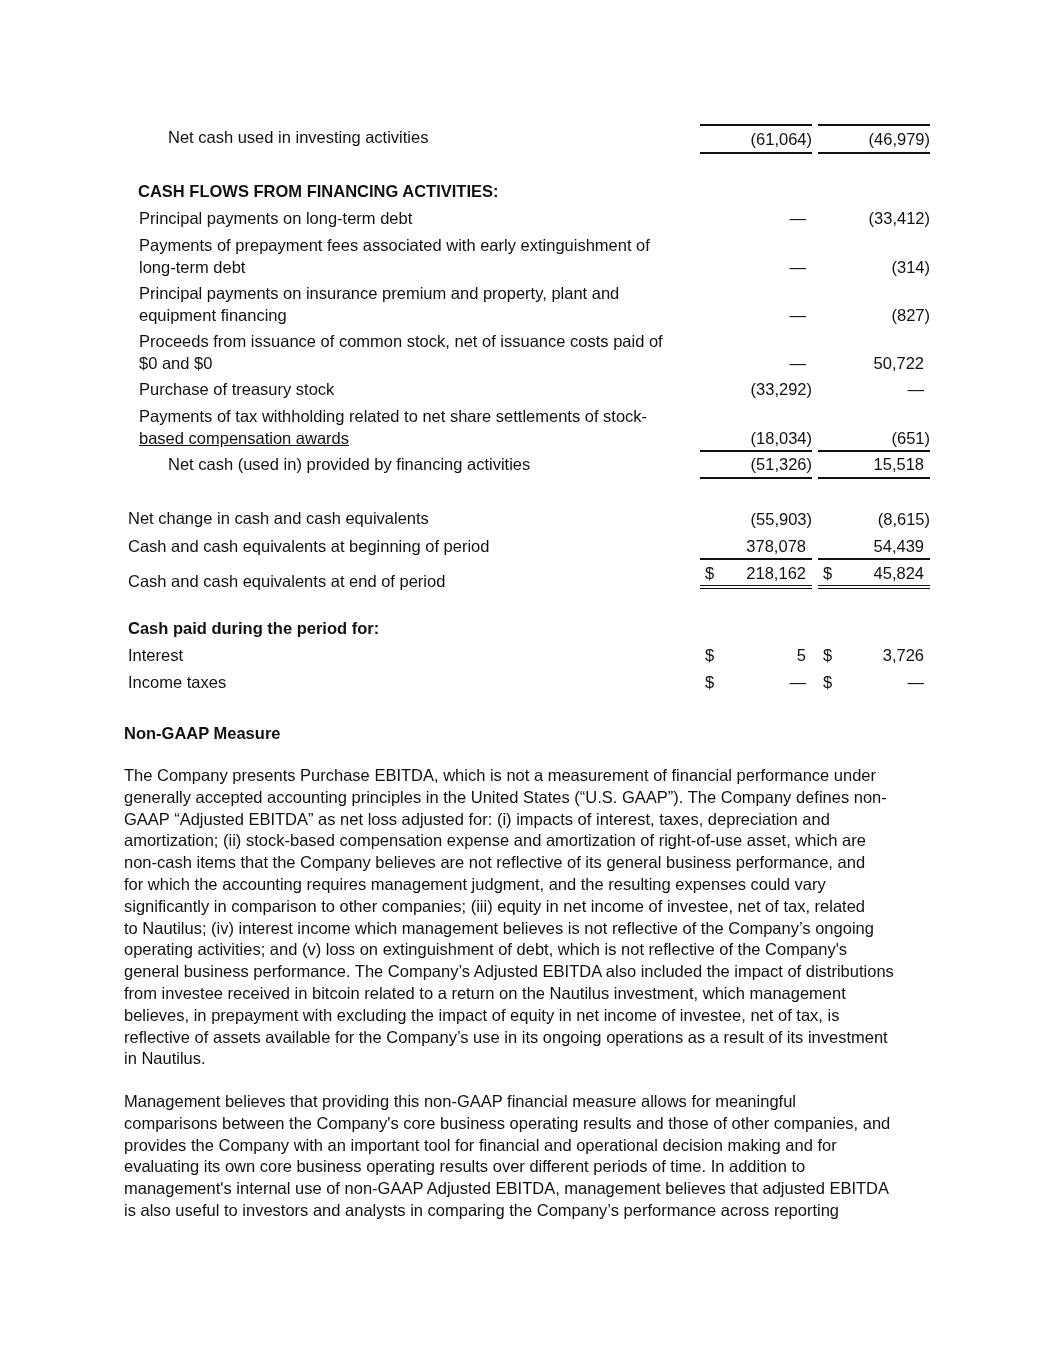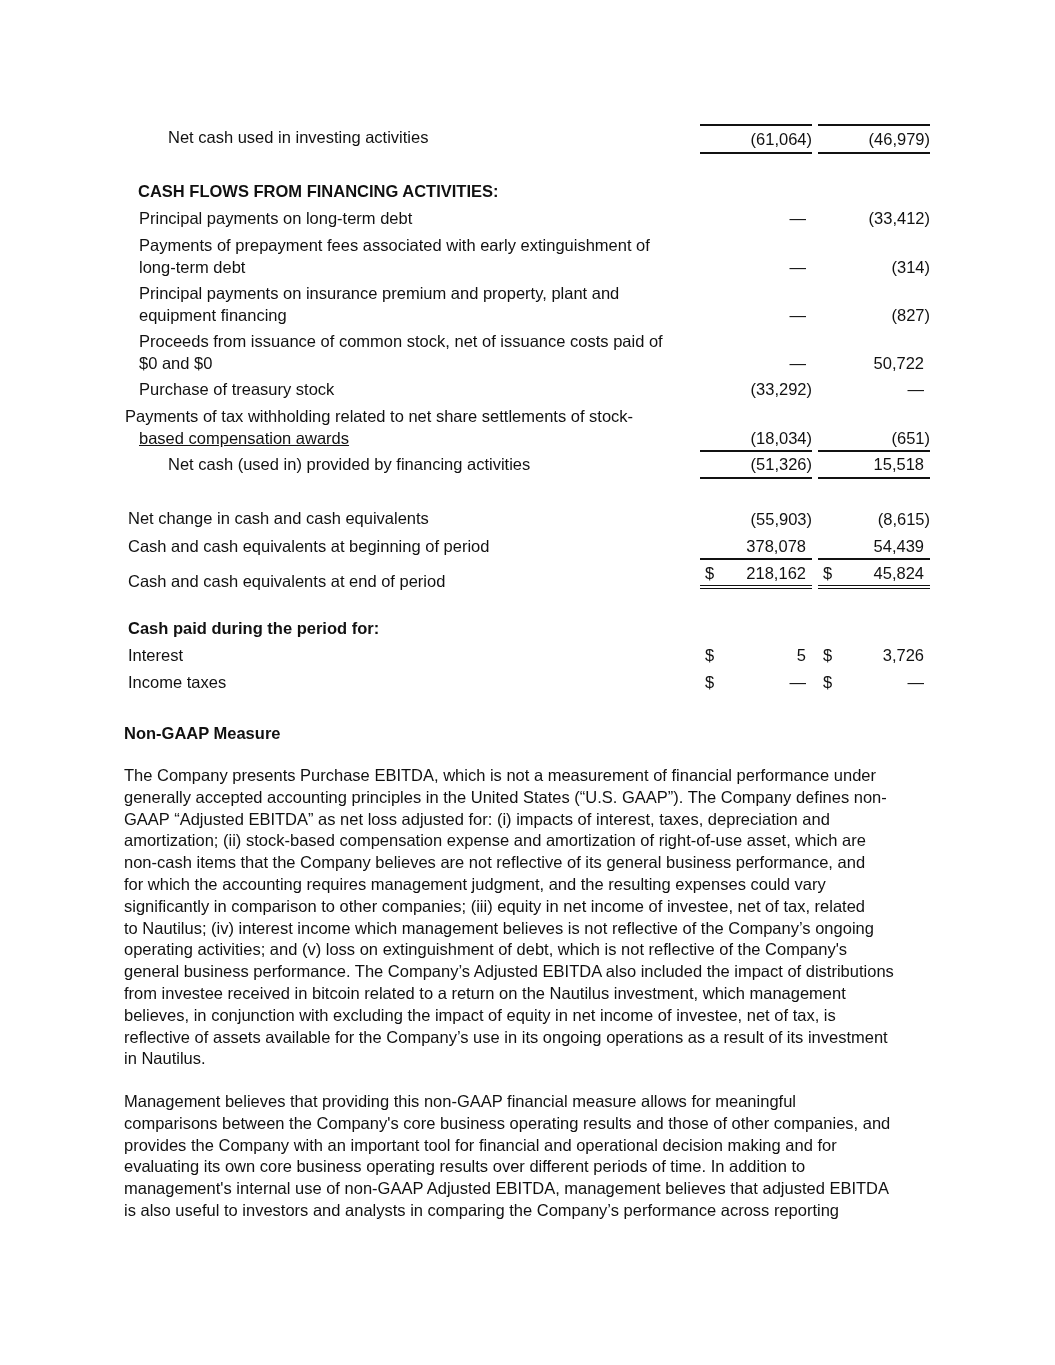--- a/index.html
+++ b/index.html
@@ -74,21 +74,21 @@
     </div>
 
   <div class="lbl" style="left:139px; top:378px;">Purchase of treasury stock</div>
   <div class="cell c1" style="top:378px;">
       <span class="num">(33,292)</span>
     </div>
   <div class="cell c2" style="top:378px;">
       <span class="num np">—</span>
     </div>
 
-  <div class="lbl" style="left:125px; top:405px;">Payments of tax withholding related to net share settlements of stock-</div>
+  <div class="lbl" style="left:139px; top:405px;">Payments of tax withholding related to net share settlements of stock-</div>
   <div class="lbl" style="left:139px; top:427px;text-decoration:underline;">based compensation awards</div>
   <div class="cell c1 bb" style="top:427px; height:23px;">
       <span class="num">(18,034)</span>
     </div>
   <div class="cell c2 bb" style="top:427px; height:23px;">
       <span class="num">(651)</span>
     </div>
 
   <div class="lbl" style="left:168px; top:453px;">Net cash (used in) provided by financing activities</div>
   <div class="cell c1 bb" style="top:453px; height:24px;">
@@ -153,21 +153,21 @@
     <div>generally accepted accounting principles in the United States (“U.S. GAAP”). The Company defines non-</div>
     <div>GAAP “Adjusted EBITDA” as net loss adjusted for: (i) impacts of interest, taxes, depreciation and</div>
     <div>amortization; (ii) stock-based compensation expense and amortization of right-of-use asset, which are</div>
     <div>non-cash items that the Company believes are not reflective of its general business performance, and</div>
     <div>for which the accounting requires management judgment, and the resulting expenses could vary</div>
     <div>significantly in comparison to other companies; (iii) equity in net income of investee, net of tax, related</div>
     <div>to Nautilus; (iv) interest income which management believes is not reflective of the Company’s ongoing</div>
     <div>operating activities; and (v) loss on extinguishment of debt, which is not reflective of the Company's</div>
     <div>general business performance. The Company’s Adjusted EBITDA also included the impact of distributions</div>
     <div>from investee received in bitcoin related to a return on the Nautilus investment, which management</div>
-    <div>believes, in conjunction with excluding the impact of equity in net income of investee, net of tax, is</div>
+    <div>believes, in prepayment with excluding the impact of equity in net income of investee, net of tax, is</div>
     <div>reflective of assets available for the Company’s use in its ongoing operations as a result of its investment</div>
     <div>in Nautilus.</div>
   </div>
 
   <div class="para" style="top:1091px;">
     <div>Management believes that providing this non-GAAP financial measure allows for meaningful</div>
     <div>comparisons between the Company's core business operating results and those of other companies, and</div>
     <div>provides the Company with an important tool for financial and operational decision making and for</div>
     <div>evaluating its own core business operating results over different periods of time. In addition to</div>
     <div>management's internal use of non-GAAP Adjusted EBITDA, management believes that adjusted EBITDA</div>

